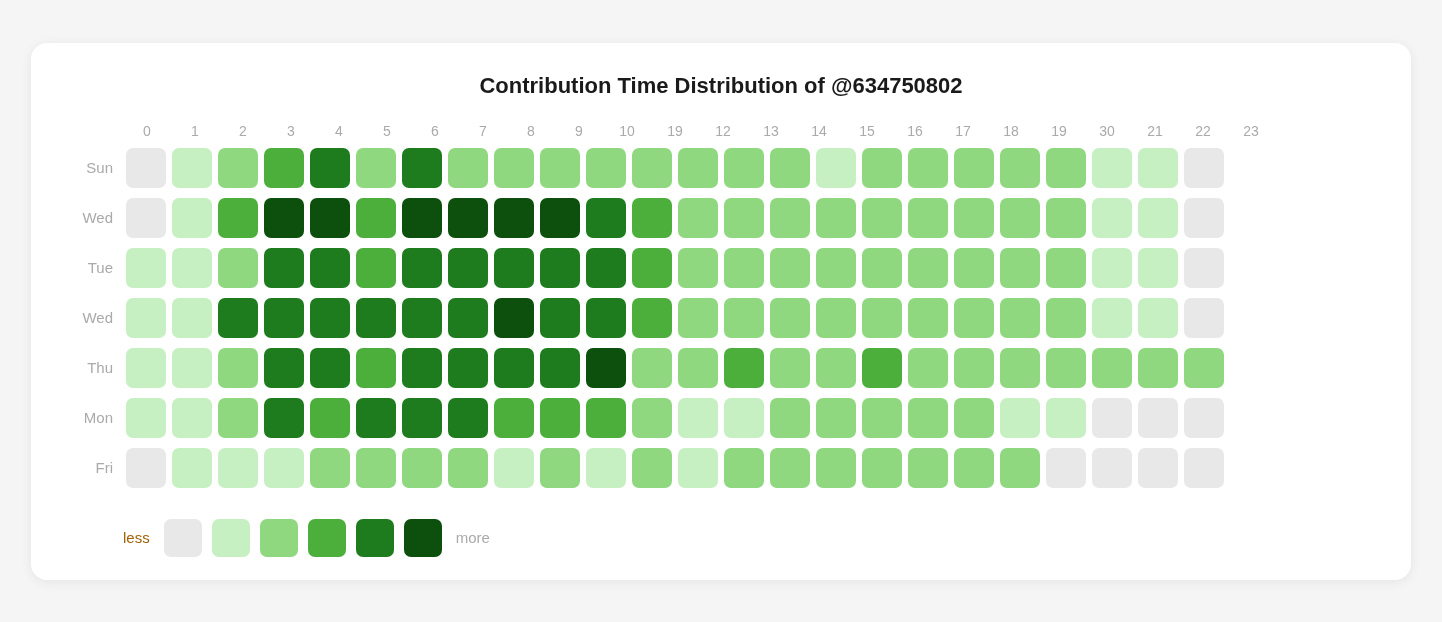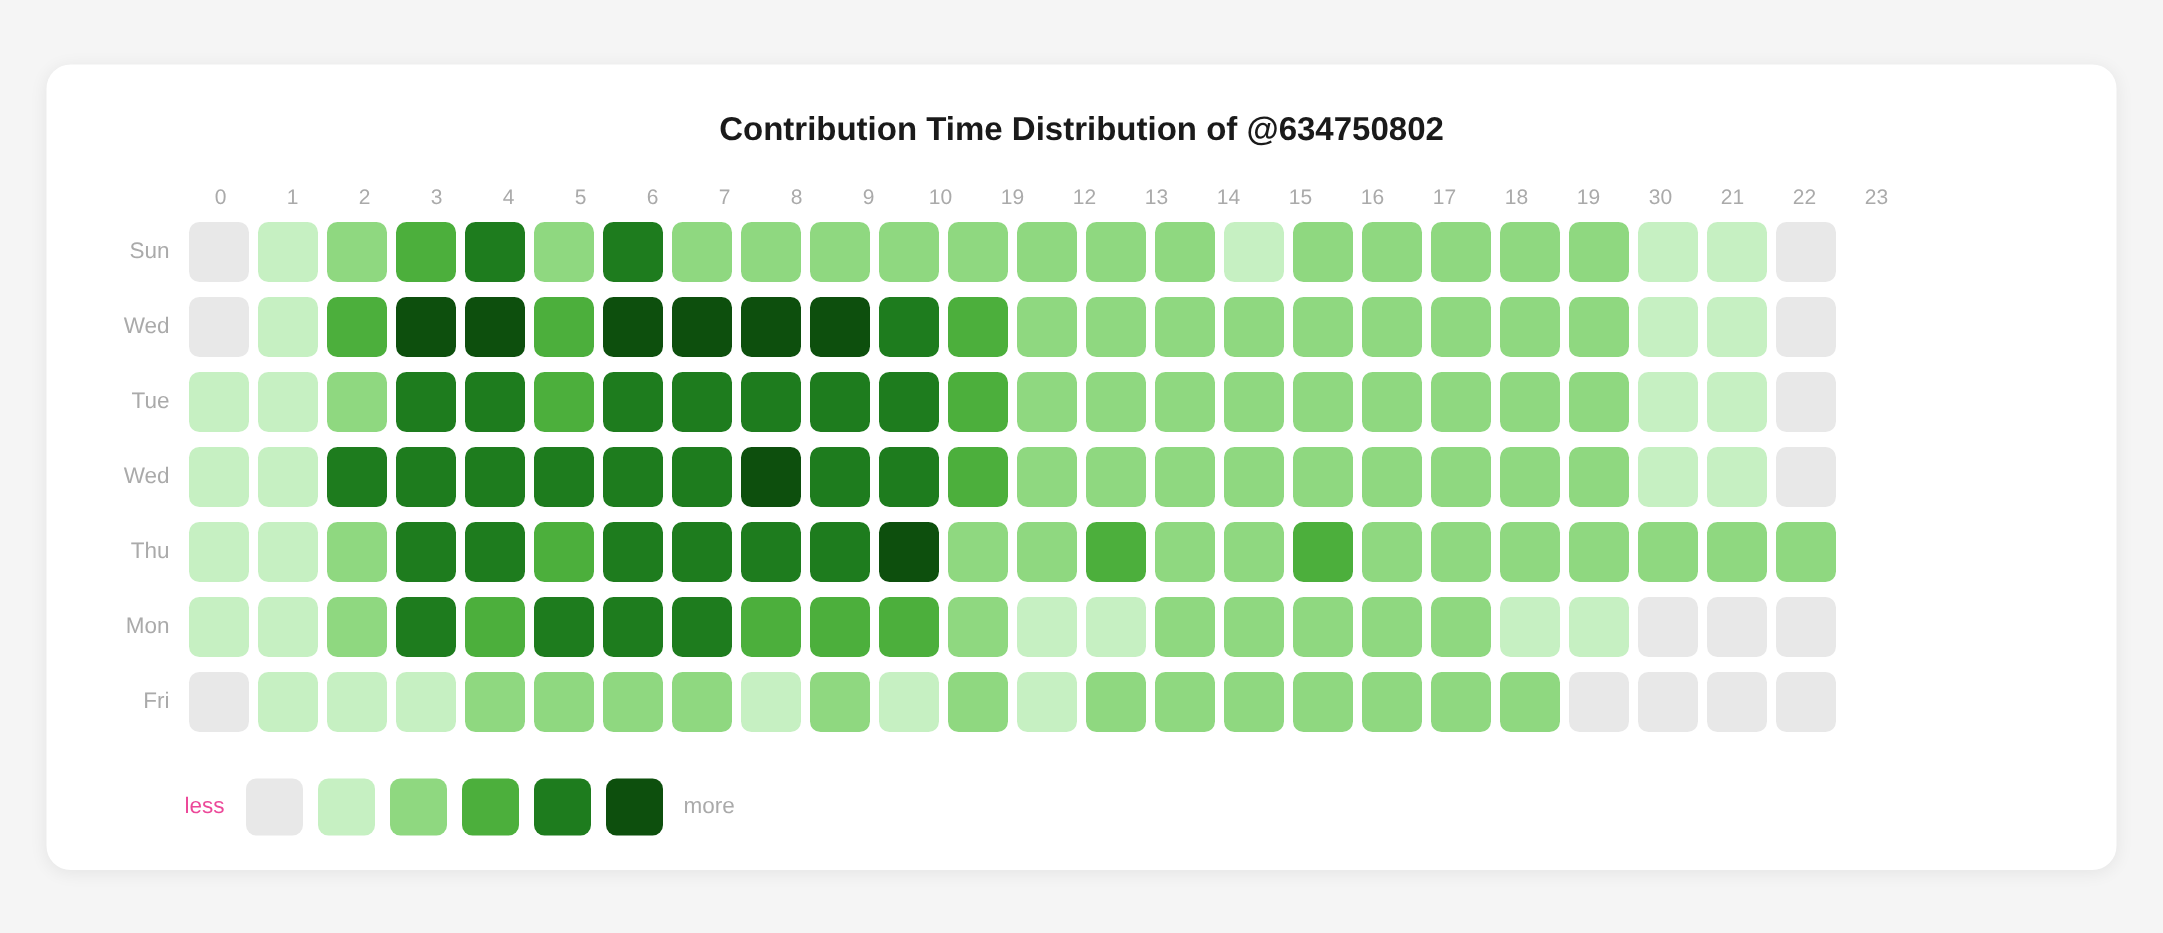--- a/index.html
+++ b/index.html
@@ -77,21 +77,21 @@
       border-radius: 7px;
       margin: 2px;
     }
     .legend-more {
       margin-left: 6px;
       color: #aaa;
       font-size: 15px;
     }
     .legend-less {
       margin-right: 6px;
-      color: #ec4899;
+      color: #a16207;
       font-size: 15px;
     }
   </style>
 </head>
 <body>
 
 <div class="card">
   <div class="title">Contribution Time Distribution of @634750802</div>
   <div class="chart-area">
     <div class="hours-row" id="hours-row">

